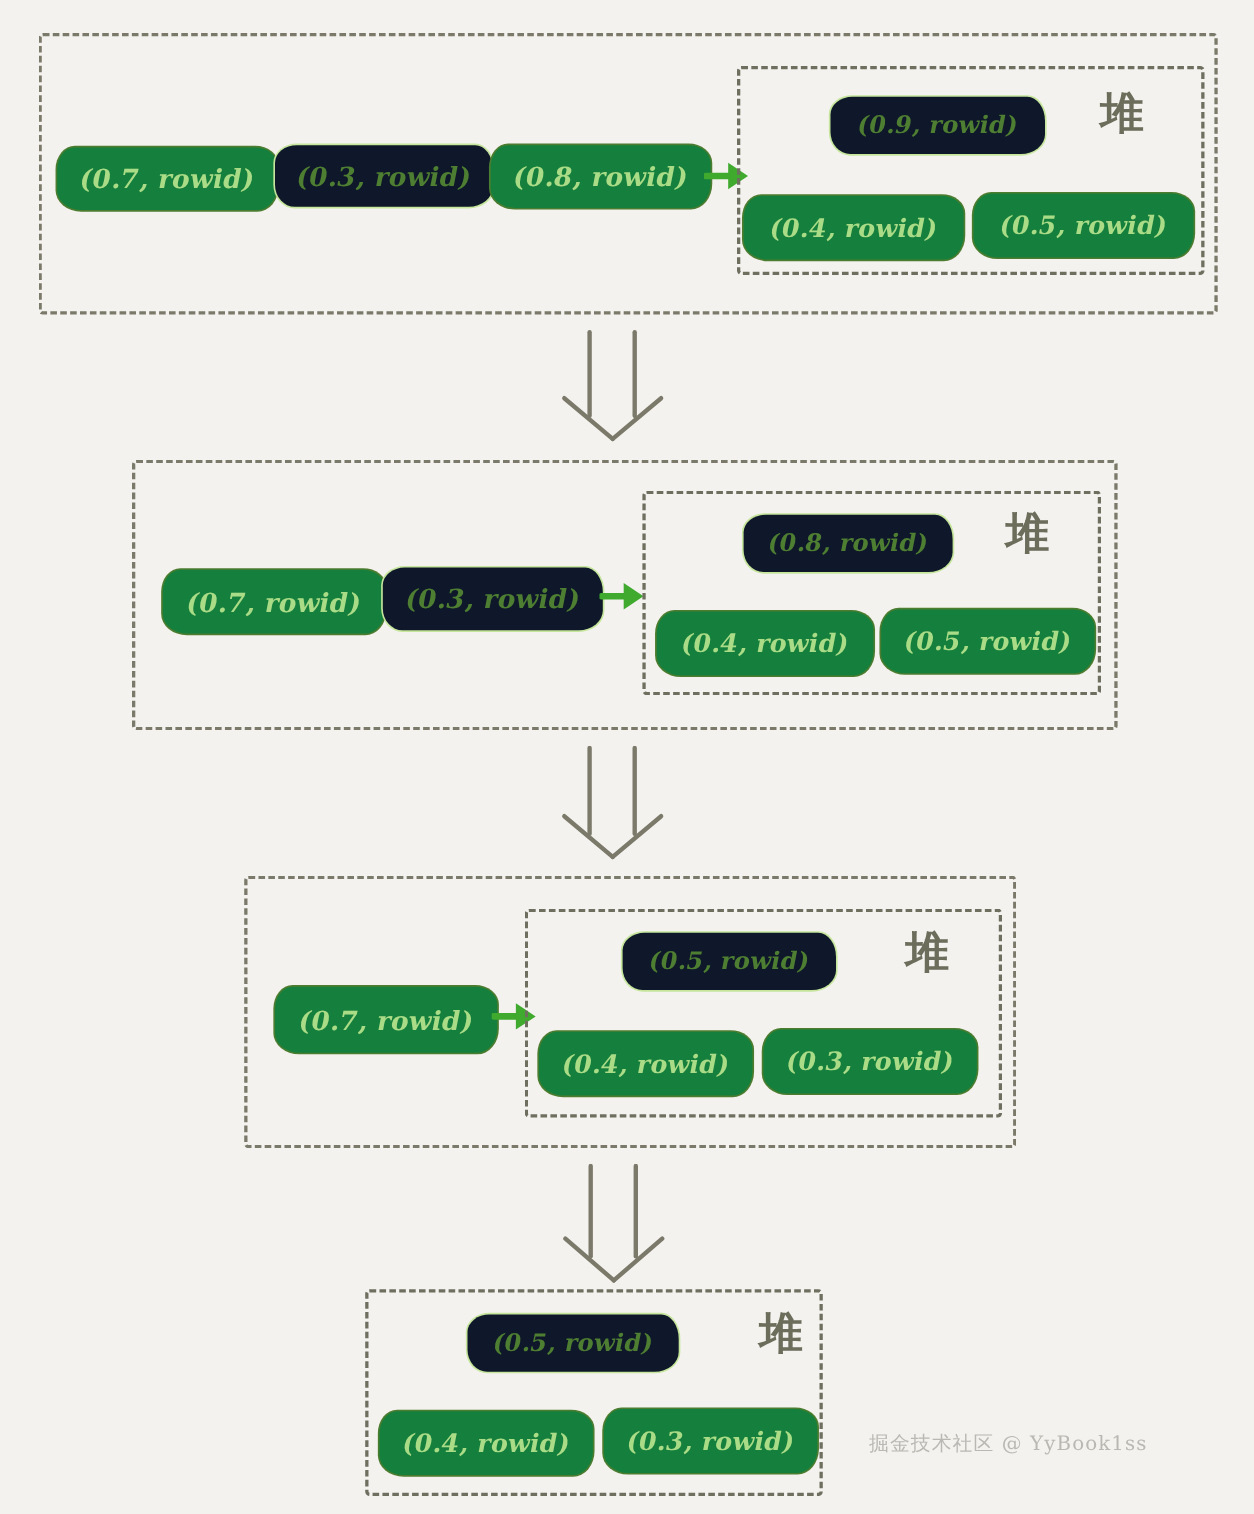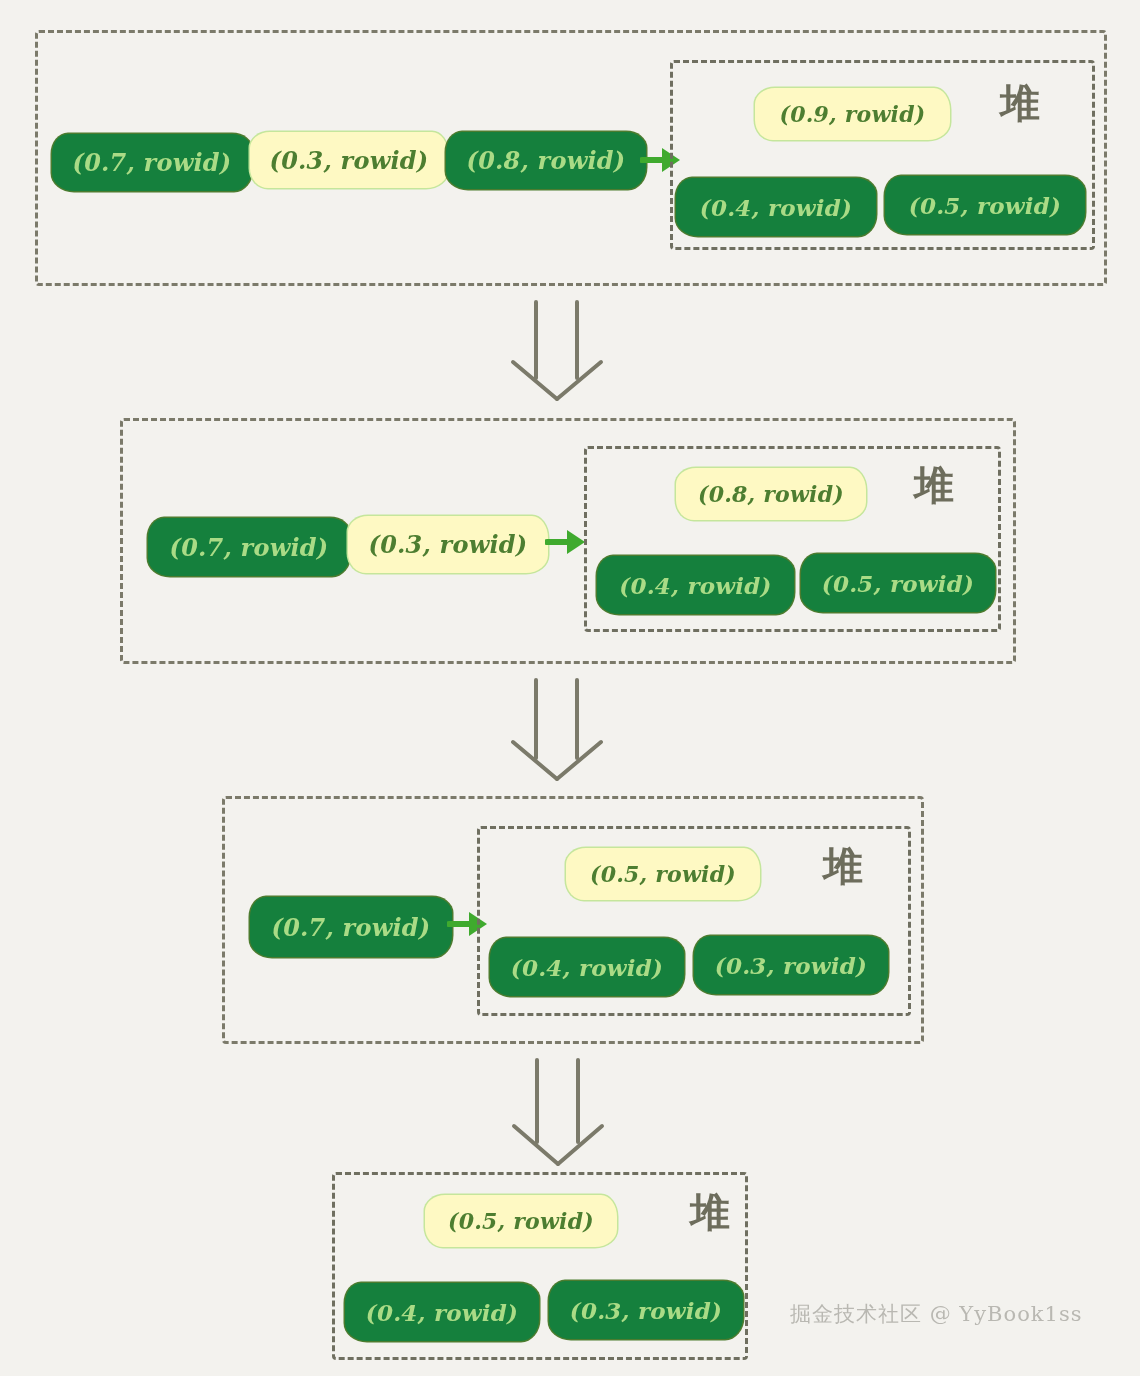--- a/index.html
+++ b/index.html
@@ -44,21 +44,21 @@
     white-space: nowrap;
     user-select: none;
   }
   .chip.dark {
     background: #15803d;
     color: #aadb86;
     border-radius: 16px 20px 18px 22px / 20px 16px 22px 18px;
     box-shadow: 0 0 0 1.5px #4c7c2f;
   }
   .chip.light {
-    background: #fef9c3;
+    background: #0f172a;
     color: #4d7e31;
     border-radius: 20px 16px 22px 18px / 16px 22px 18px 20px;
     box-shadow: 0 0 0 1.5px #c5e69c;
   }
 
   
   .heap-label {
     position: absolute;
     color: #6d6d5c;
     font-family: "DejaVu Sans", sans-serif;
@@ -72,21 +72,21 @@
   .connector { position: absolute; }
 
   
   .bigarrow { position: absolute; }
 
   
   .watermark {
     position: absolute;
     color: #b9b8b2;
     font-family: "DejaVu Serif", serif;
-    font-size: 21px;
+    font-size: 18px;
     letter-spacing: 1px;
     white-space: nowrap;
     user-select: none;
   }
 </style>
 </head>
 <body>
 
 <div id="canvas">
 

